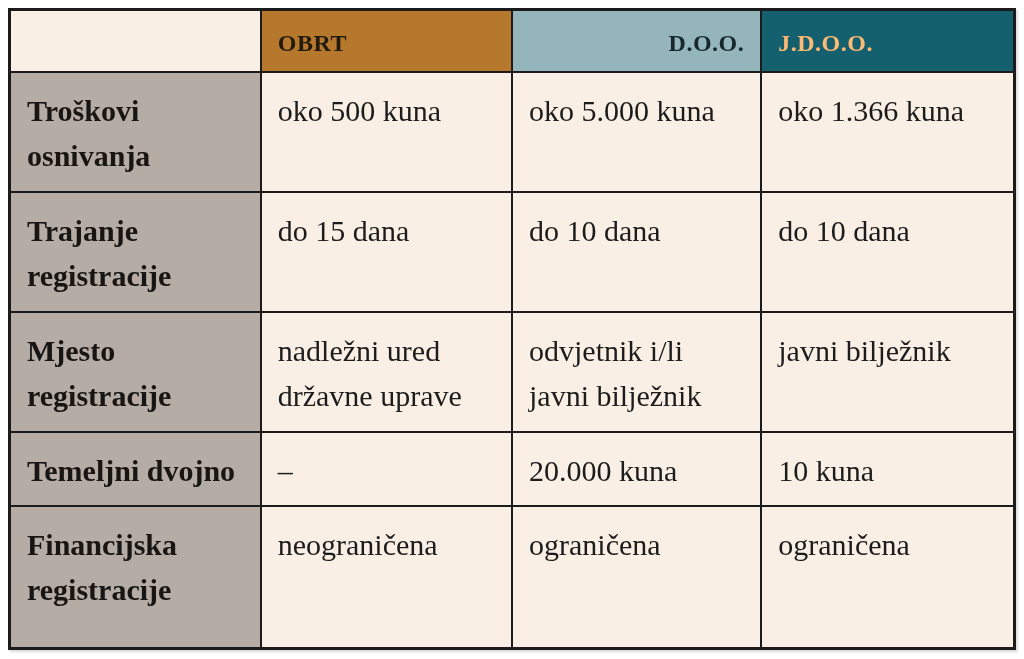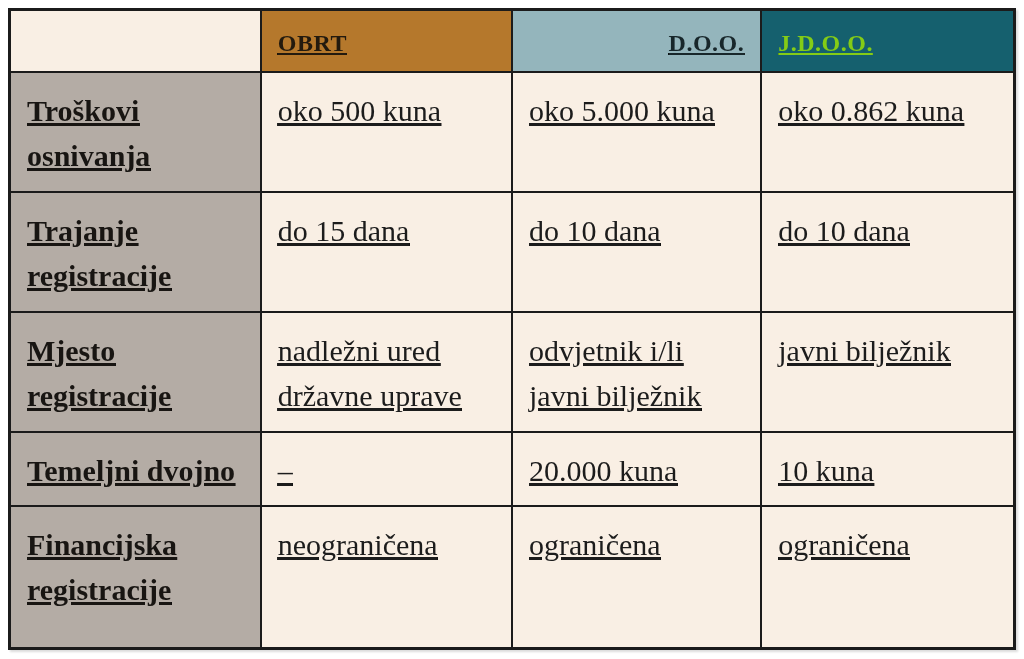--- a/index.html
+++ b/index.html
@@ -1,15 +1,15 @@
 <!DOCTYPE html>
 <html><head>
 <meta charset="utf-8">
 <style>
-  * { margin: 0; padding: 0; box-sizing: border-box; text-decoration: underline; }
+  * { margin: 0; padding: 0; box-sizing: border-box; }
 
   html, body {
     width: 1024px;
     height: 659px;
     background: #ffffff;
     font-family: "Liberation Serif", "DejaVu Serif", serif;
     overflow: hidden;
   }
 
   .page {
@@ -47,21 +47,21 @@
   tr.header-row { height: 62px; }
   tr.header-row th {
     font-weight: bold;
     font-size: 24px;
     letter-spacing: 0.5px;
     padding-top: 14px;
   }
   th.corner  { background: #f9efe4; }
   th.h-obrt  { background: #b5782c; color: #231a0e; }
   th.h-doo   { background: #94b5bc; color: #18272b; text-align: right; }
-  th.h-jdoo  { background: #15606e; color: #84cc16; }
+  th.h-jdoo  { background: #15606e; color: #fdba74; }
 
   
   tbody th.rowlabel {
     background: #b4aca5;
     font-weight: bold;
     color: #181512;
   }
   tbody td { background: #f9efe4; }
 
   tbody tr:nth-child(1) { height: 63px;  }
@@ -88,21 +88,21 @@
         <th class="h-obrt">OBRT</th>
         <th class="h-doo">D.O.O.</th>
         <th class="h-jdoo">J.D.O.O.</th>
       </tr>
     </thead>
     <tbody>
       <tr>
         <th class="rowlabel">Troškovi osnivanja</th>
         <td>oko 500 kuna</td>
         <td>oko 5.000 kuna</td>
-        <td>oko 0.862 kuna</td>
+        <td>oko 1.366 kuna</td>
       </tr>
       <tr>
         <th class="rowlabel">Trajanje registracije</th>
         <td>do 15 dana</td>
         <td>do 10 dana</td>
         <td>do 10 dana</td>
       </tr>
       <tr>
         <th class="rowlabel">Mjesto registracije</th>
         <td>nadležni ured državne uprave</td>

